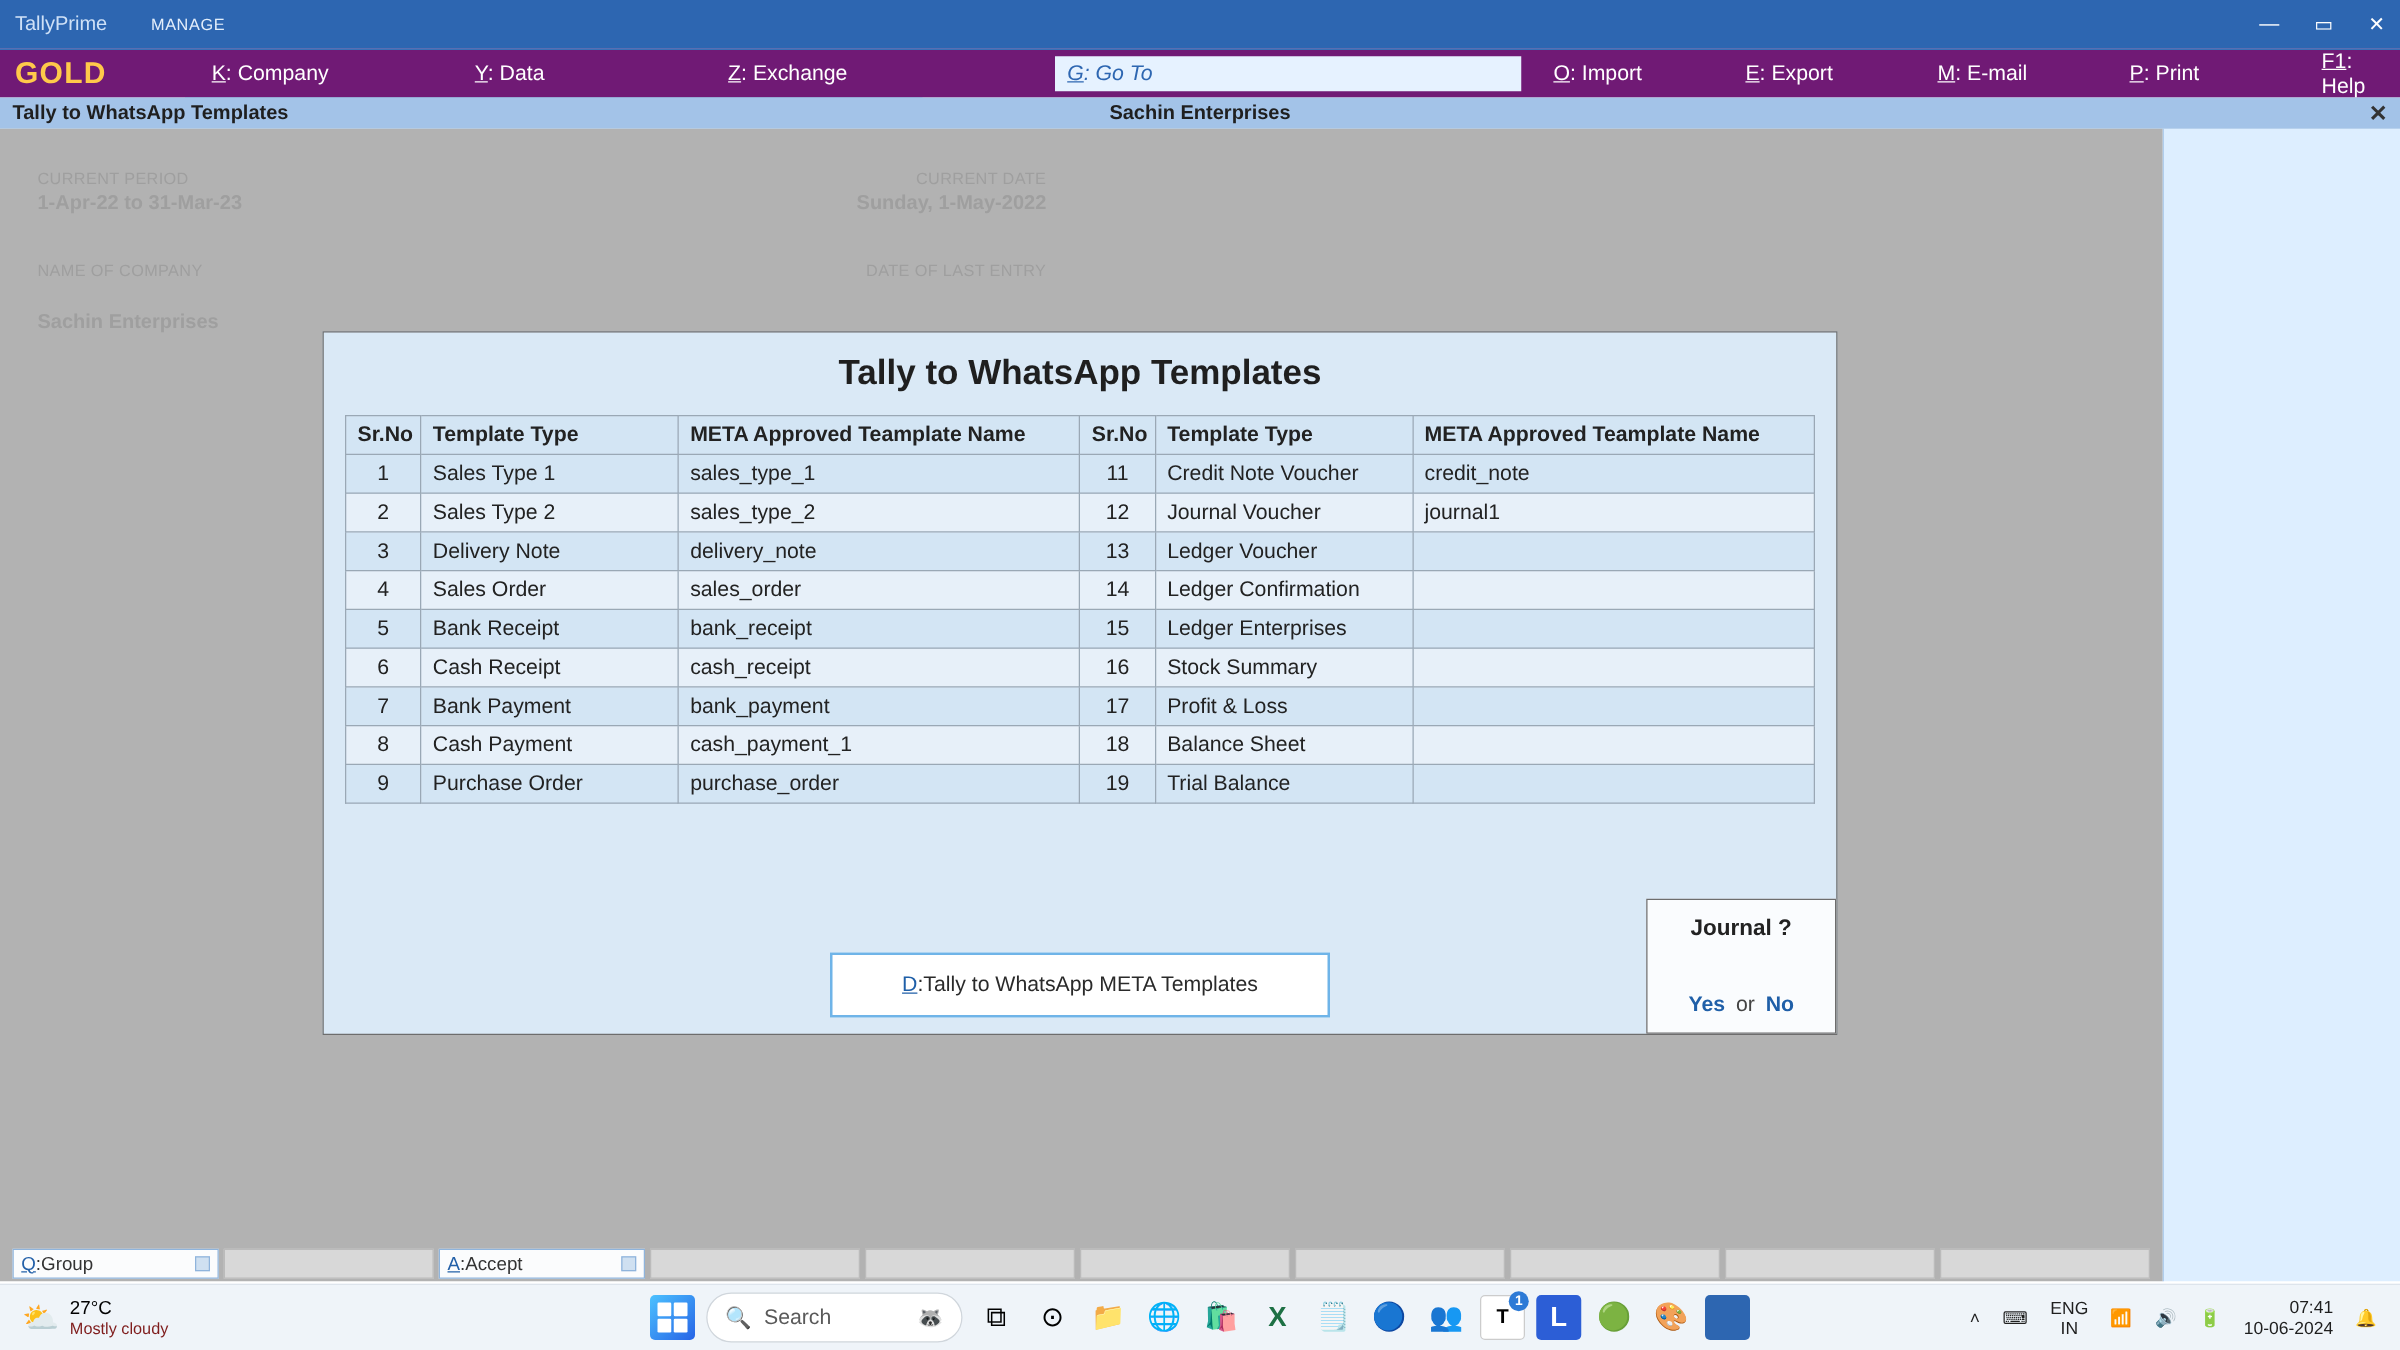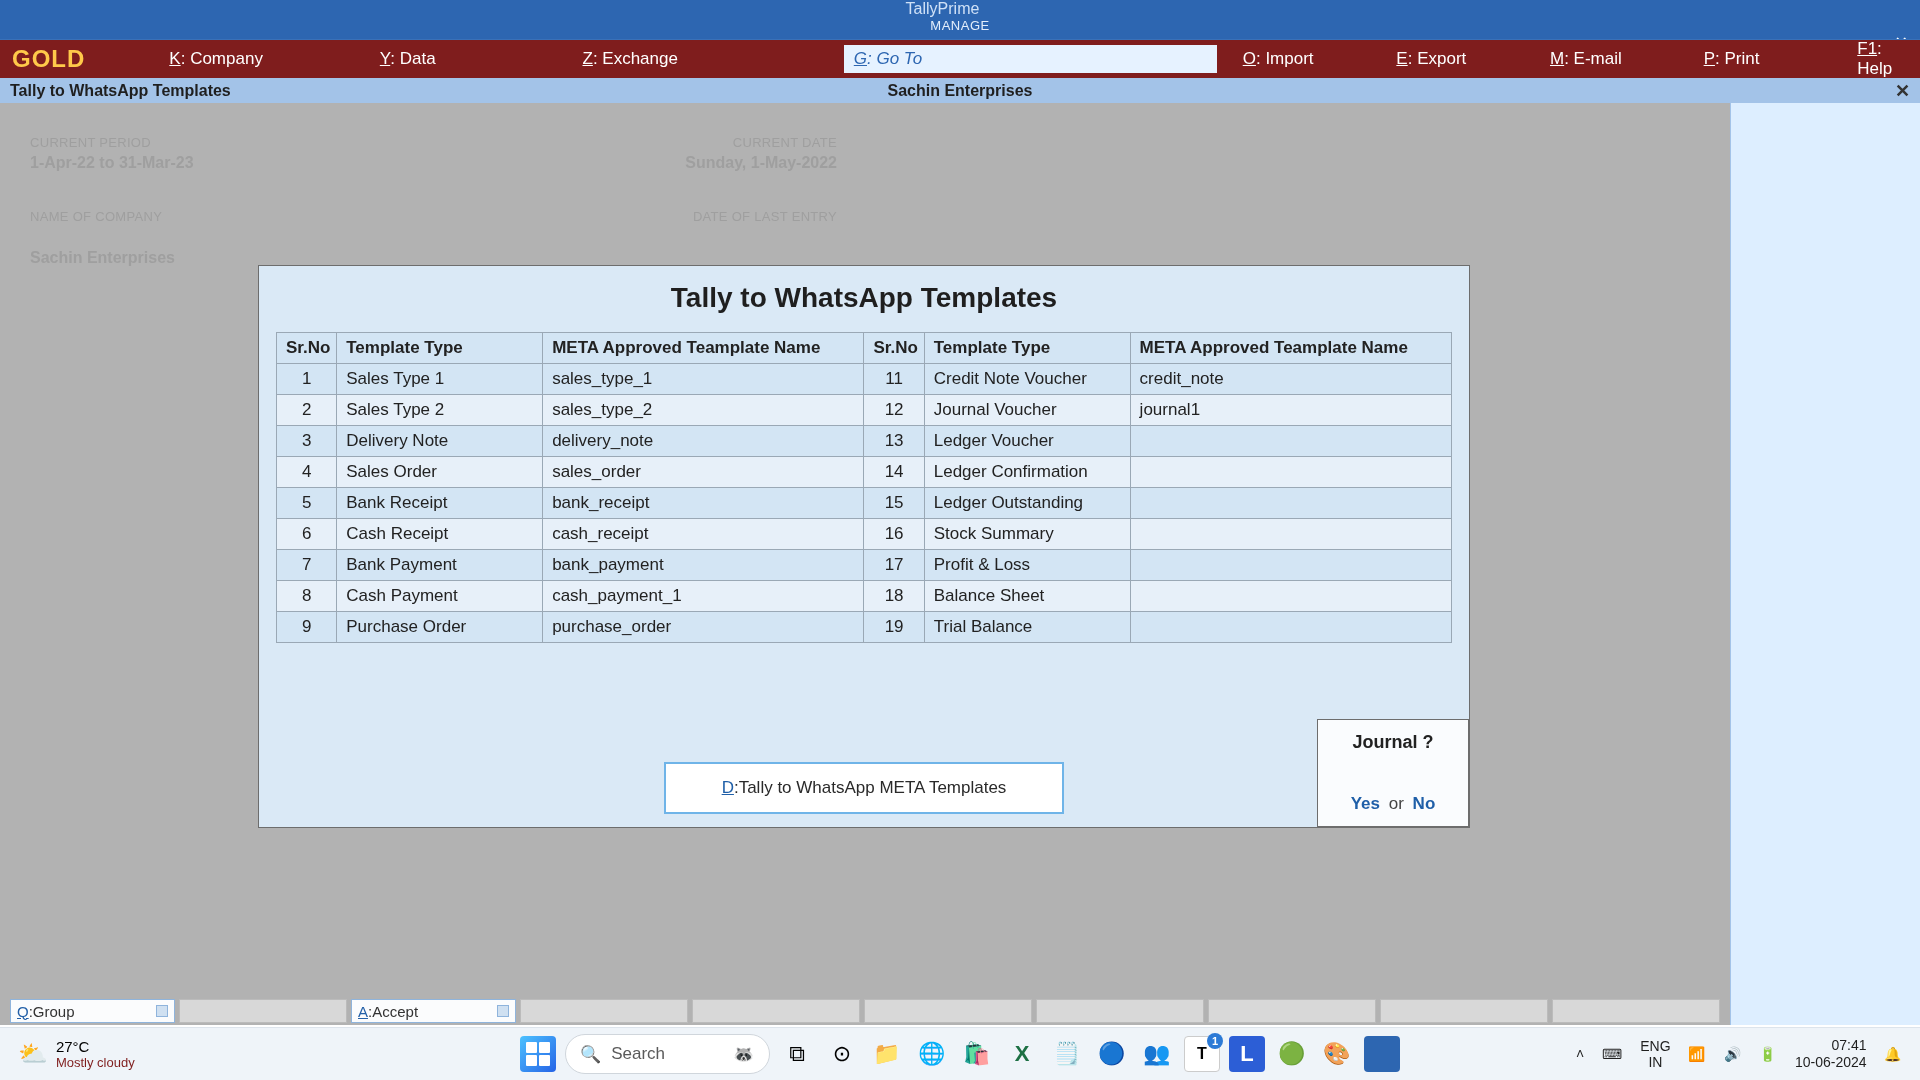--- a/index.html
+++ b/index.html
@@ -10,31 +10,30 @@
   background: #fff;
   font-size: 16px;
 }
 .titlebar {
   height: 39px;
   background: #2d66b1;
   display: flex;
   align-items: center;
   padding: 0 12px;
   color: #fff;
-  flex-direction: column;
 }
 .app-name { font-size: 16px; color: #cfe1f7; margin-right: 35px; }
 .manage-label { font-size: 13px; color: #e3eefb; letter-spacing: 0.5px; }
 .win-controls { margin-left: auto; display: flex; gap: 28px; align-items: center; color: #fff; }
 .win-controls span { cursor: pointer; font-size: 16px; }
 .win-controls .wx { font-size: 16px; font-weight: 300; }
 
 .goldbar {
   height: 39px;
-  background: #7f1d1d;
+  background: #701a75;
   display: flex;
   align-items: center;
   padding: 0 12px;
   color: #fff;
   border-top: 1px solid #3a71b8;
 }
 .gold { color: #ffc94a; font-weight: bold; font-size: 24px; margin-right: 80px; letter-spacing: 1px; }
 .menu { display: flex; gap: 16px; flex: 1; align-items: center; }
 .menu-item {
   color: #fff; font-size: 17px; cursor: pointer;
@@ -303,21 +302,21 @@
               <td>sales_order</td>
               <td class="sr">14</td>
               <td>Ledger Confirmation</td>
               <td></td>
             </tr>
             <tr>
               <td class="sr">5</td>
               <td>Bank Receipt</td>
               <td>bank_receipt</td>
               <td class="sr">15</td>
-              <td>Ledger Outstanding</td>
+              <td>Ledger Enterprises</td>
               <td></td>
             </tr>
             <tr>
               <td class="sr">6</td>
               <td>Cash Receipt</td>
               <td>cash_receipt</td>
               <td class="sr">16</td>
               <td>Stock Summary</td>
               <td></td>
             </tr>

